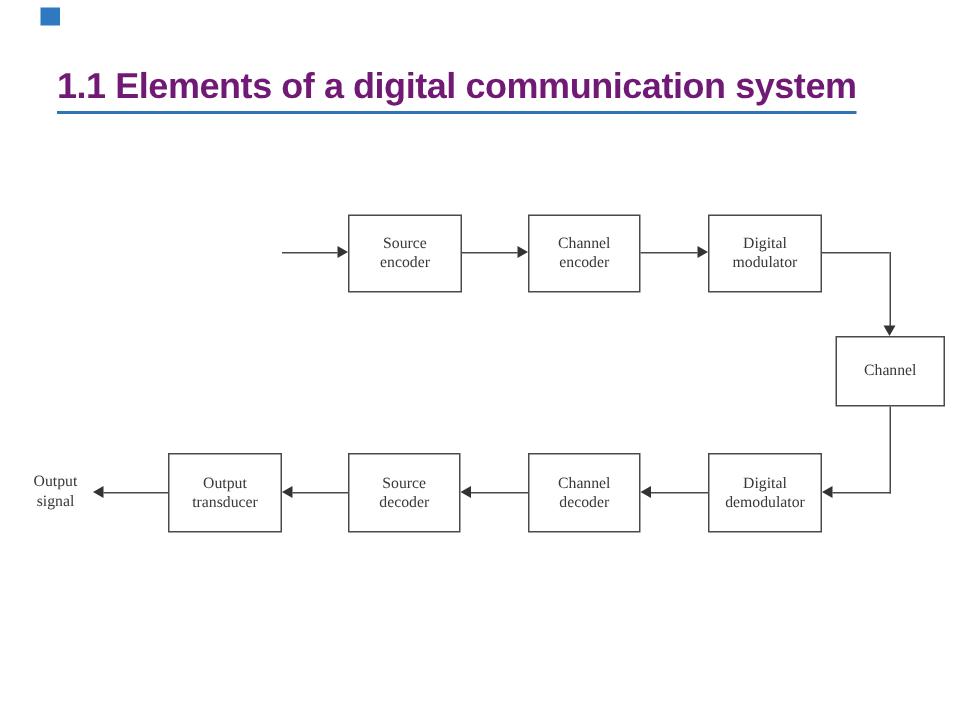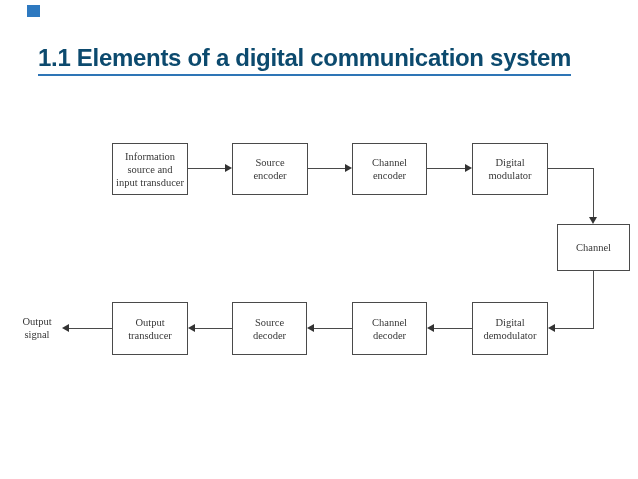--- a/index.html
+++ b/index.html
@@ -90,27 +90,22 @@
     border-top: 7px solid #333333;
   }
 </style>
 </head>
 <body>
 
 <div class="stage">
 
   <div class="corner-square" style="background: rgb(46, 121, 192);"></div>
 
-  <div class="slide-title" style="color: #0c4a6e; border-bottom-color: rgb(46, 117, 182);">1.1 Elements of a digital communication system</div>
+  <div class="slide-title" style="color: #701a75; border-bottom-color: rgb(46, 117, 182);">1.1 Elements of a digital communication system</div>
 
-  <div class="dbox" style="left:112px;top:143px;width:76px;height:52px">
-    <span class="dbox-label">Information
-source and
-input transducer</span>
-  </div>
   <div class="dbox" style="left:232px;top:143px;width:76px;height:52px">
     <span class="dbox-label">Source
 encoder</span>
   </div>
   <div class="dbox" style="left:352px;top:143px;width:75px;height:52px">
     <span class="dbox-label">Channel
 encoder</span>
   </div>
   <div class="dbox" style="left:472px;top:143px;width:76px;height:52px">
     <span class="dbox-label">Digital

